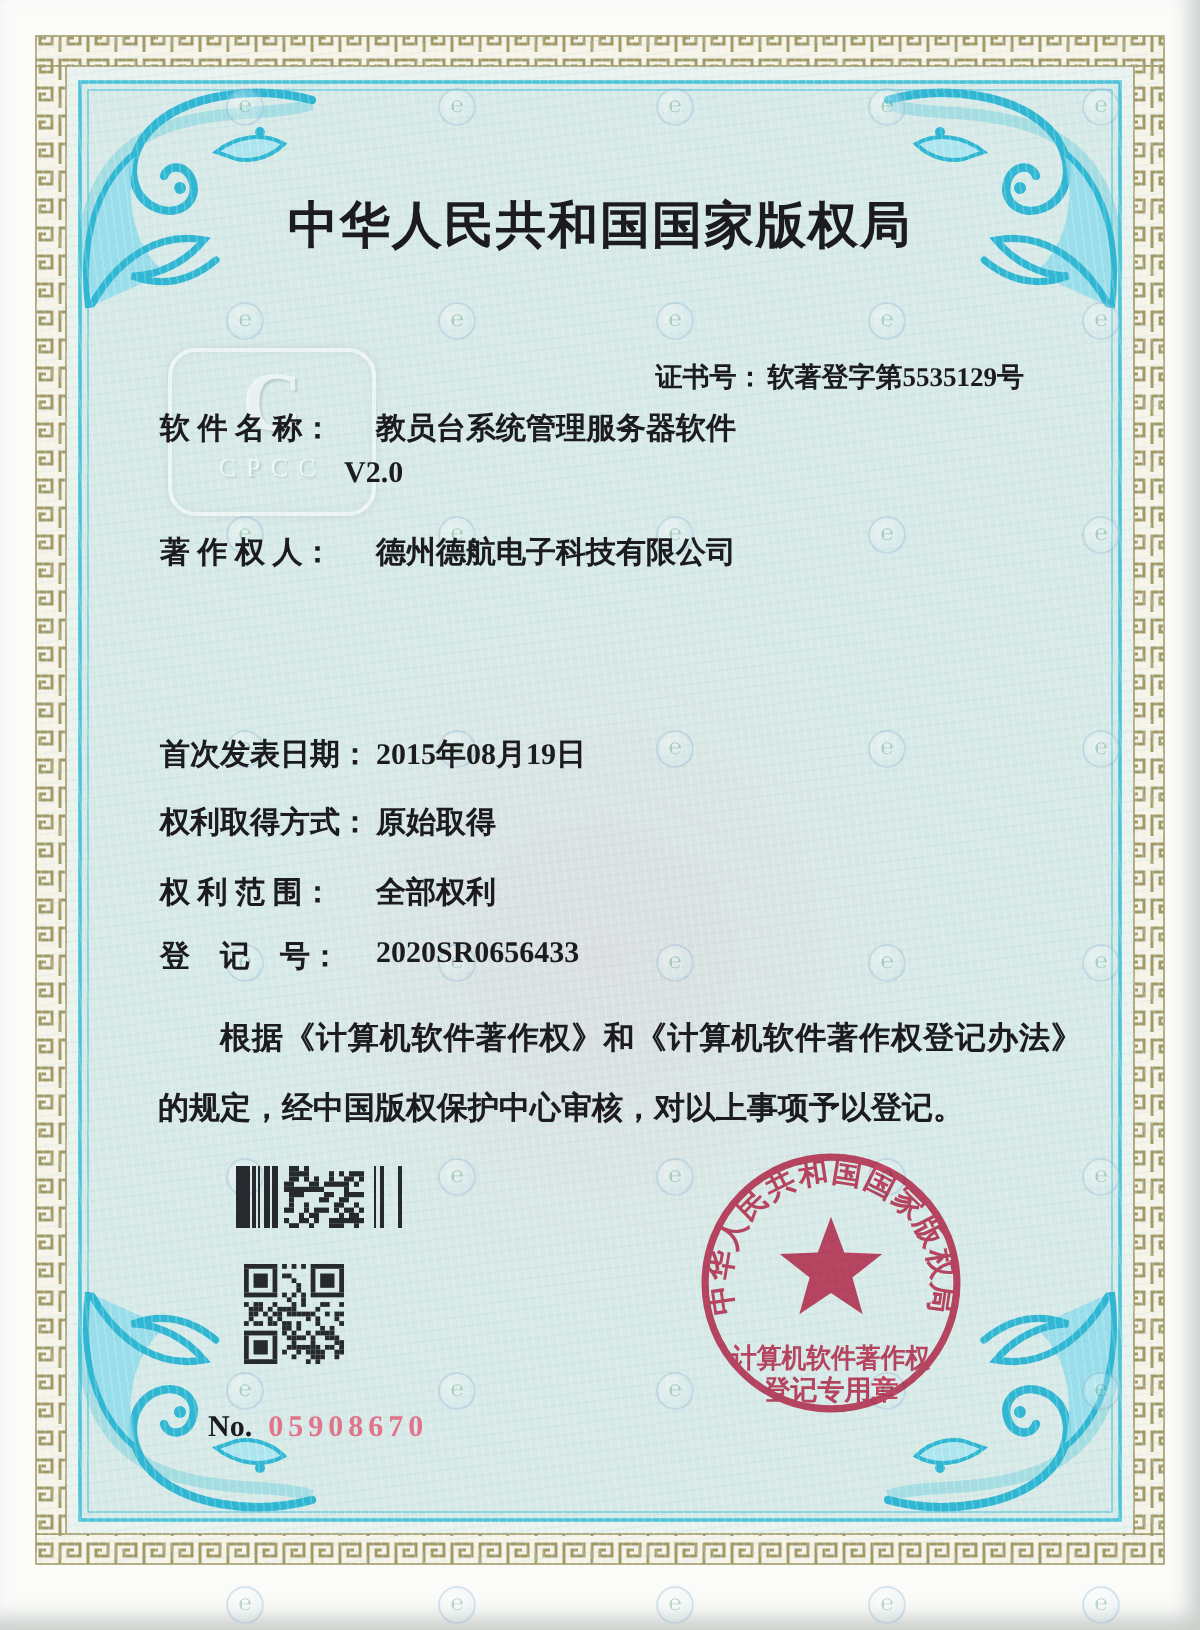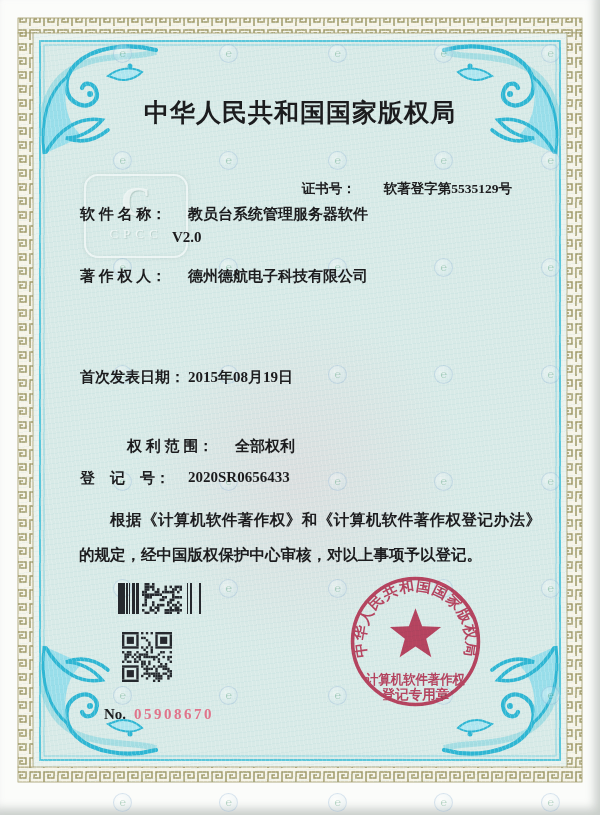--- a/index.html
+++ b/index.html
@@ -40,27 +40,27 @@
     opacity:.65;text-align:center;pointer-events:none;
   }
   .cpcc .bigc{font-size:42px;line-height:52px;font-weight:bold;color:rgba(255,255,255,.85);
     text-shadow:1px 1px 1px rgba(130,160,152,.6);}
   .cpcc .small{font-size:13px;letter-spacing:5px;color:rgba(255,255,255,.9);
     text-shadow:1px 1px 1px rgba(130,160,152,.6);margin-top:-2px;}
   .txt{position:absolute;z-index:3;font-weight:bold;}
   .authority{left:0;top:96px;width:600px;text-align:center;font-size:25px;letter-spacing:1px;}
   .cert-title{left:0;top:135px;width:600px;text-align:center;font-size:30px;letter-spacing:0.5px;}
   .certno{top:180px;right:88px;font-size:13.5px;}
-  .certno .lbl{margin-right:28px;}
+  .certno .lbl{margin-right:2px;}
   .row{left:80px;font-size:15px;}
   .row .lbl{display:inline-block;min-width:96px;}
   .row .val{position:absolute;left:108px;top:0;white-space:nowrap;}
   .row .val2{position:absolute;left:92px;top:24px;white-space:nowrap;text-align:right;}
   .r0{top:205px;} .r1{top:267px;} .r2{top:333px;} .r3{top:368px;}
-  .r4{top:402px;} .r5{top:437px;margin-left:47px;} .r6{top:469px;}
+  .r4{top:402px;} .r5{top:437px;} .r6{top:469px;}
   .statement{left:79px;top:502px;width:462px;font-size:15.5px;line-height:35px;
     text-align:justify;text-indent:2em;}
   .barcode{position:absolute;left:118px;top:583px;width:86px;height:31px;z-index:3;}
   .qrcode{position:absolute;left:122px;top:632px;width:50px;height:50px;z-index:3;}
   .serial{left:104px;top:690px;font-size:15px;z-index:4;margin-top:16px;}
   .serial .num{color:var(--serial-pink);letter-spacing:2.5px;margin-left:8px;font-weight:bold;}
   .seal{position:absolute;left:334px;top:560px;width:163px;height:163px;z-index:3;
     opacity:.92;mix-blend-mode:multiply;}
   .issue-date{left:356px;top:694px;font-size:17px;letter-spacing:1px;z-index:4;}
 </style>
@@ -169,20 +169,24 @@
     <span class="val">教员台系统管理服务器软件</span>
     <span class="val2">V2.0</span>
   </div>
   <div class="txt row r1">
     <span class="lbl">著 作 权 人：</span>
     <span class="val">德州德航电子科技有限公司</span>
   </div>
   <div class="txt row r3">
     <span class="lbl">首次发表日期：</span>
     <span class="val">2015年08月19日</span>
+  </div>
+  <div class="txt row r4">
+    <span class="lbl">权利取得方式：</span>
+    <span class="val">原始取得</span>
   </div>
   <div class="txt row r5">
     <span class="lbl">权 利 范 围：</span>
     <span class="val">全部权利</span>
   </div>
   <div class="txt row r6">
     <span class="lbl">登　记　号：</span>
     <span class="val">2020SR0656433</span>
   </div>
 

